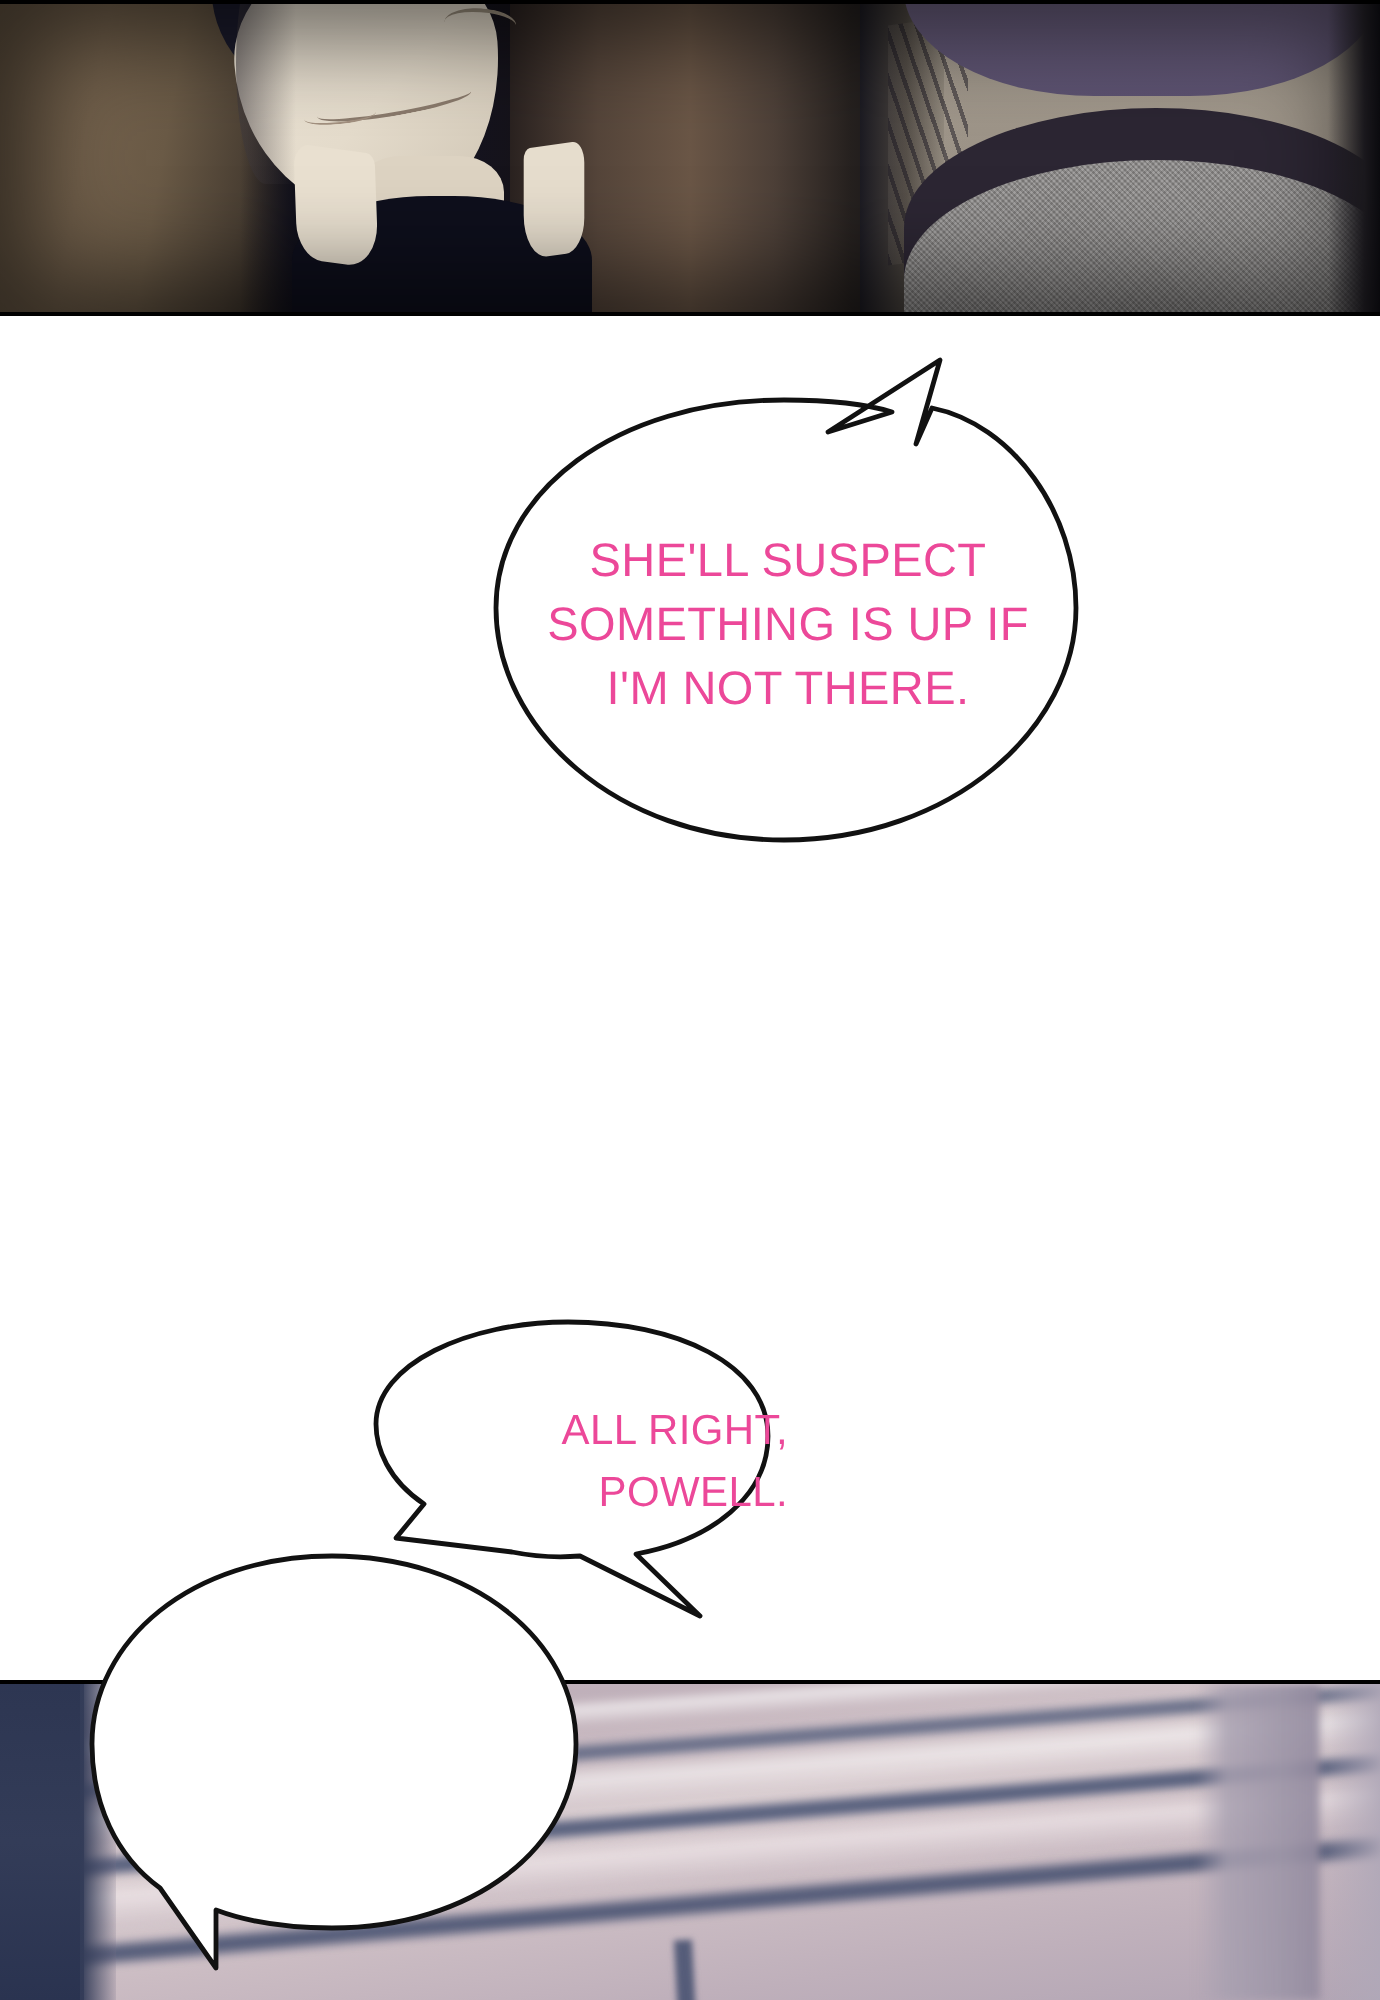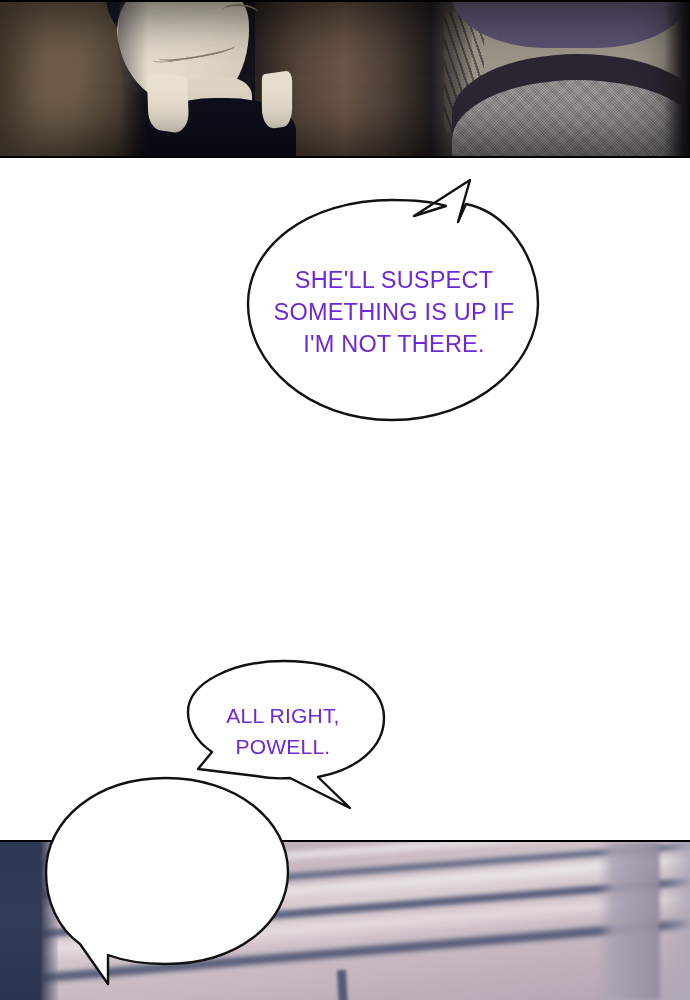--- a/index.html
+++ b/index.html
@@ -271,21 +271,21 @@
   .bubble {
     position: absolute;
     z-index: 20;
   }
   .bubble svg { display: block; overflow: visible; }
   .bubble .btext {
     position: absolute;
     left: 0; top: 0;
     width: 100%;
     text-align: center;
-    color: #6d28d9;
+    color: #ec4899;
     font-family: "Liberation Sans", sans-serif;
     font-weight: 400;
     letter-spacing: 0.2px;
     white-space: pre-line;
     pointer-events: none;
   }
 
   
   #bubble-1 { left: 238px; top: 178px; width: 312px; height: 264px; }
   #bubble-1 .btext {
@@ -293,20 +293,21 @@
     font-size: 23.5px;
     line-height: 32px;
   }
 
   
   #bubble-2 { left: 172px; top: 656px; width: 222px; height: 158px; }
   #bubble-2 .btext {
     top: 44px;
     font-size: 21px;
     line-height: 31px;
+    text-align: right;
   }
 
   
   #bubble-3 { left: 36px; top: 772px; width: 262px; height: 220px; }
   #bubble-3 .btext {
     top: 28px;
     font-size: 21px;
     line-height: 32px;
   }
 </style>

